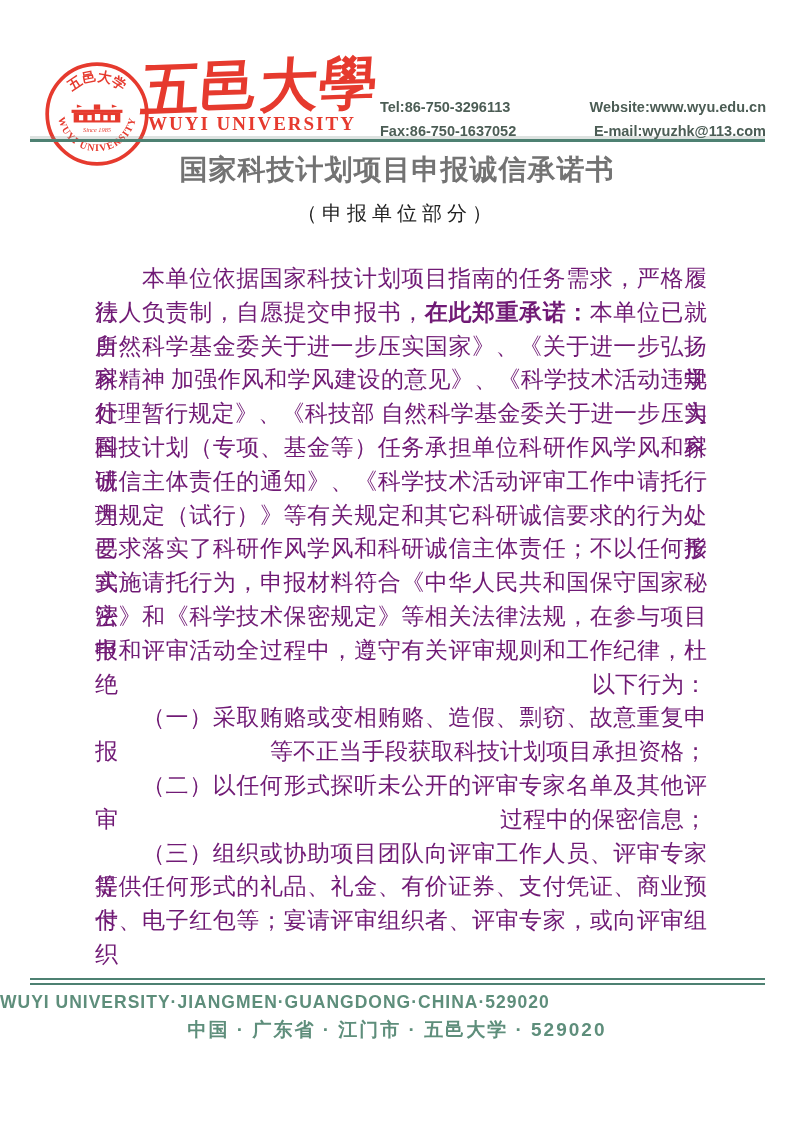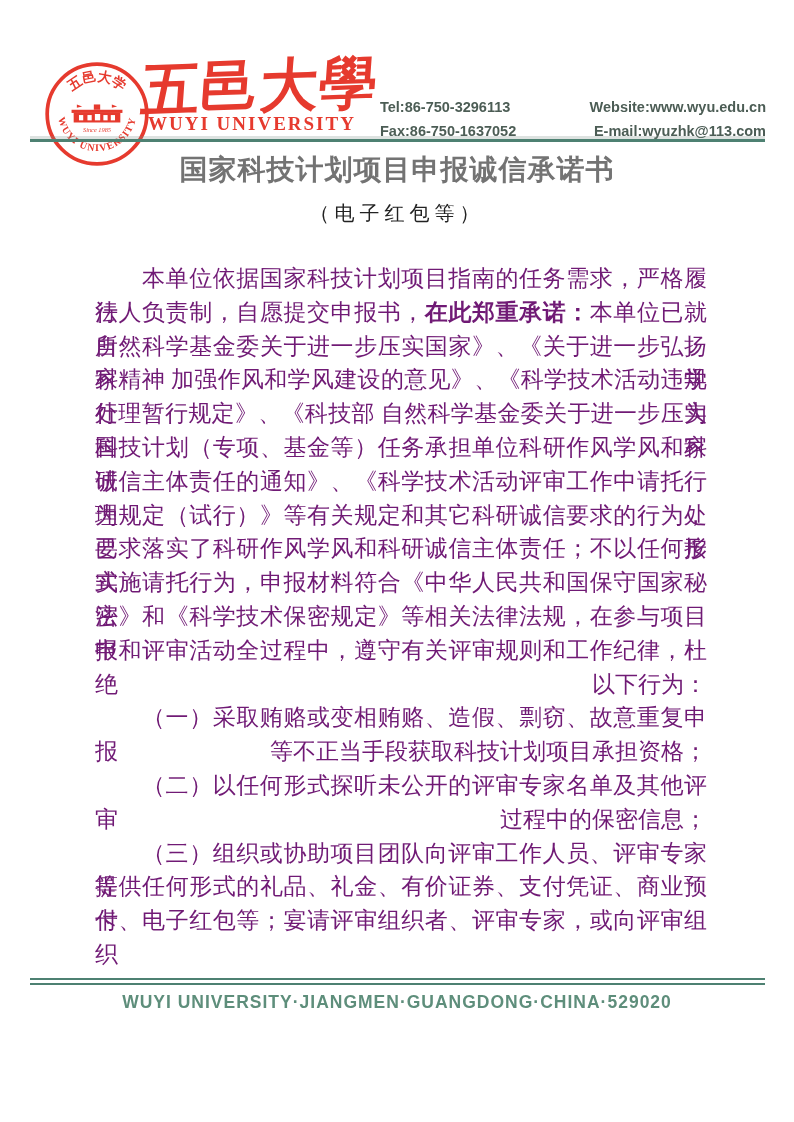--- a/index.html
+++ b/index.html
@@ -49,21 +49,21 @@
   .bline{height:33.8px;overflow:visible;text-align:right;word-break:break-all;}
   .bline.just{text-align:justify;text-align-last:justify;}
   .bline.ind{text-indent:47px;}
   .bline .bold{font-weight:bold;}
   
   .rule-bottom{
     position:absolute;left:30px;top:978px;width:735px;height:3px;
     border-top:2px solid #4e8172;border-bottom:2px solid #4e8172;
   }
   .footer-en{
-    position:absolute;left:0;top:992px;width:794px;text-align:center;
+    position:absolute;left:0;top:992px;width:794px;
     font-family:"Liberation Sans","DejaVu Sans",sans-serif;
     font-weight:bold;font-size:17.5px;color:#5e8e7b;letter-spacing:1px;
   }
   .footer-cn{
     position:absolute;left:0;top:1017px;width:794px;text-align:center;
     font-family:"Liberation Sans","DejaVu Sans",sans-serif;
     font-weight:bold;font-size:19px;color:#5e8e7b;letter-spacing:2px;
   }
 </style>
 </head>
@@ -108,21 +108,21 @@
     </div>
     <div class="contact col2">
       <div>Website:www.wyu.edu.cn</div>
       <div>E-mail:wyuzhk@113.com</div>
     </div>
 
     <div class="rule-top"></div>
   </div>
 
   <div class="doc-title">国家科技计划项目申报诚信承诺书</div>
-  <div class="doc-subtitle">（电子红包等）</div>
+  <div class="doc-subtitle">（申报单位部分）</div>
 
   <div class="body-text">
       <div class="bline just ind"><span>本单位依据国家科技计划项目指南的任务需求，严格履行</span></div>
       <div class="bline just"><span>法人负责制，自愿提交申报书，</span><span class="bold">在此郑重承诺：</span><span>本单位已就所</span></div>
       <div class="bline just"><span>自然科学基金委关于进一步压实国家》、《关于进一步弘扬科学</span></div>
       <div class="bline just"><span>家精神 加强作风和学风建设的意见》、《科学技术活动违规行为</span></div>
       <div class="bline just"><span>处理暂行规定》、《科技部 自然科学基金委关于进一步压实国家</span></div>
       <div class="bline just"><span>科技计划（专项、基金等）任务承担单位科研作风学风和科研</span></div>
       <div class="bline just"><span>诚信主体责任的通知》、《科学技术活动评审工作中请托行为处</span></div>
       <div class="bline just"><span>理规定（试行）》等有关规定和其它科研诚信要求的行为，已按</span></div>
@@ -135,14 +135,15 @@
       <div class="bline"><span>等不正当手段获取科技计划项目承担资格；</span></div>
       <div class="bline just ind"><span>（二）以任何形式探听未公开的评审专家名单及其他评审</span></div>
       <div class="bline"><span>过程中的保密信息；</span></div>
       <div class="bline just ind"><span>（三）组织或协助项目团队向评审工作人员、评审专家等</span></div>
       <div class="bline just"><span>提供任何形式的礼品、礼金、有价证券、支付凭证、商业预付</span></div>
       <div class="bline just"><span>卡、电子红包等；宴请评审组织者、评审专家，或向评审组织</span></div>
     </div>
 
   <div class="rule-bottom"></div>
   <div class="footer-en">WUYI UNIVERSITY·JIANGMEN·GUANGDONG·CHINA·529020</div>
+  <div class="footer-cn">中国 · 广东省 · 江门市 · 五邑大学 · 529020</div>
 
 </div>
 
 </body></html>

